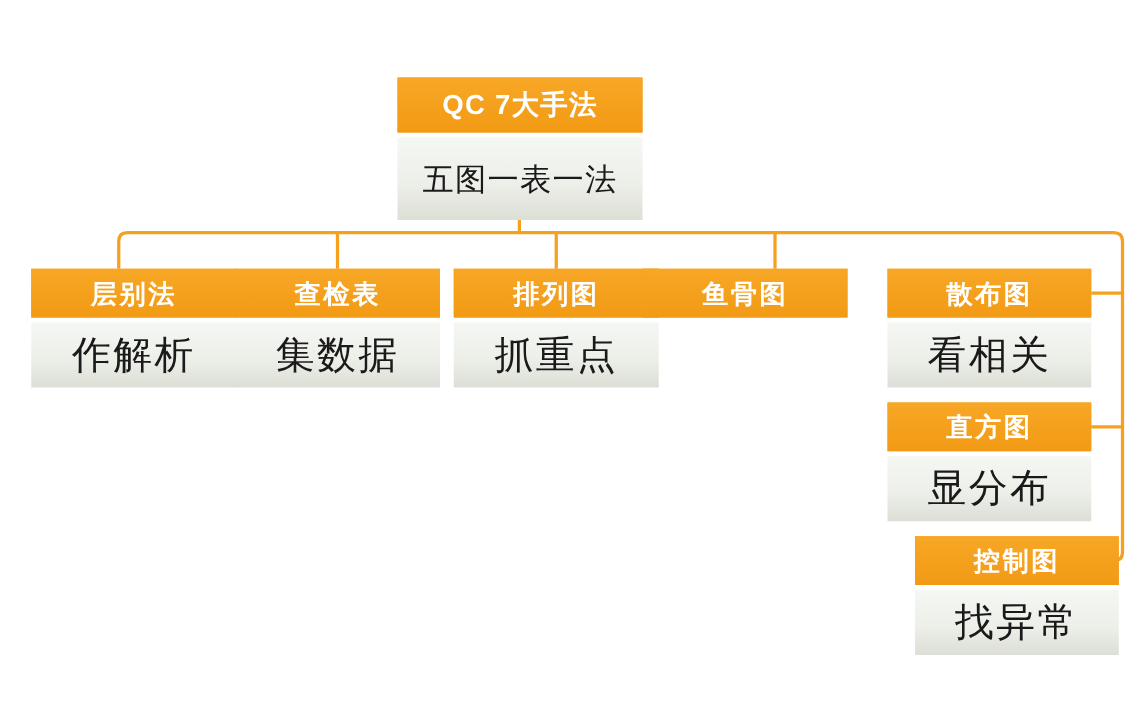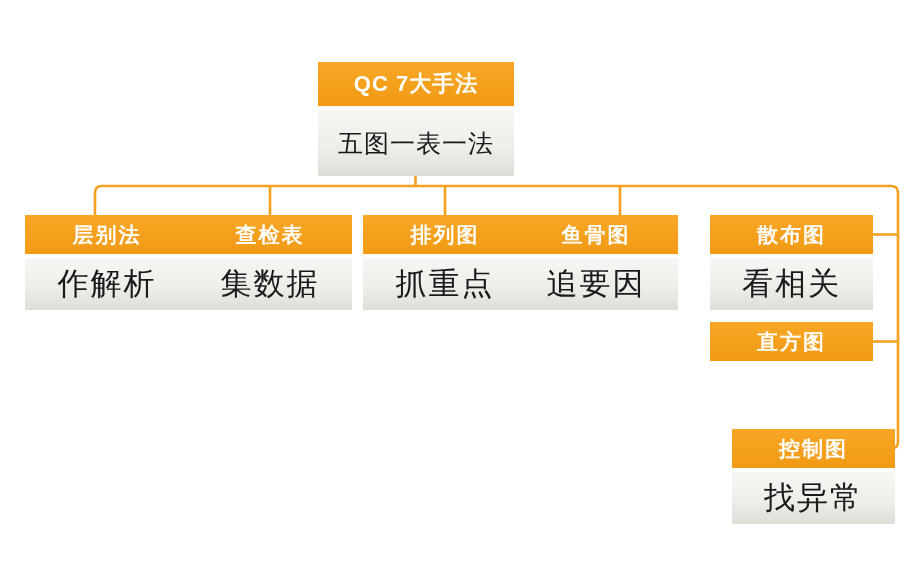--- a/index.html
+++ b/index.html
@@ -97,30 +97,30 @@
     <div class="body">集数据</div>
   </div>
 
   <div class="node leaf col3">
     <div class="hdr">排列图</div>
     <div class="body">抓重点</div>
   </div>
 
   <div class="node leaf col4">
     <div class="hdr">鱼骨图</div>
-    <div class="body">追要因</div>
   </div>
 
   <div class="node leaf col5">
     <div class="hdr">散布图</div>
     <div class="body">看相关</div>
   </div>
 
   <div class="node leaf col5 row2">
     <div class="hdr">直方图</div>
+    <div class="body">显分布</div>
   </div>
 
   <div class="node leaf col5 row3">
     <div class="hdr">控制图</div>
     <div class="body">找异常</div>
   </div>
 
 </div>
 
 </body></html>

